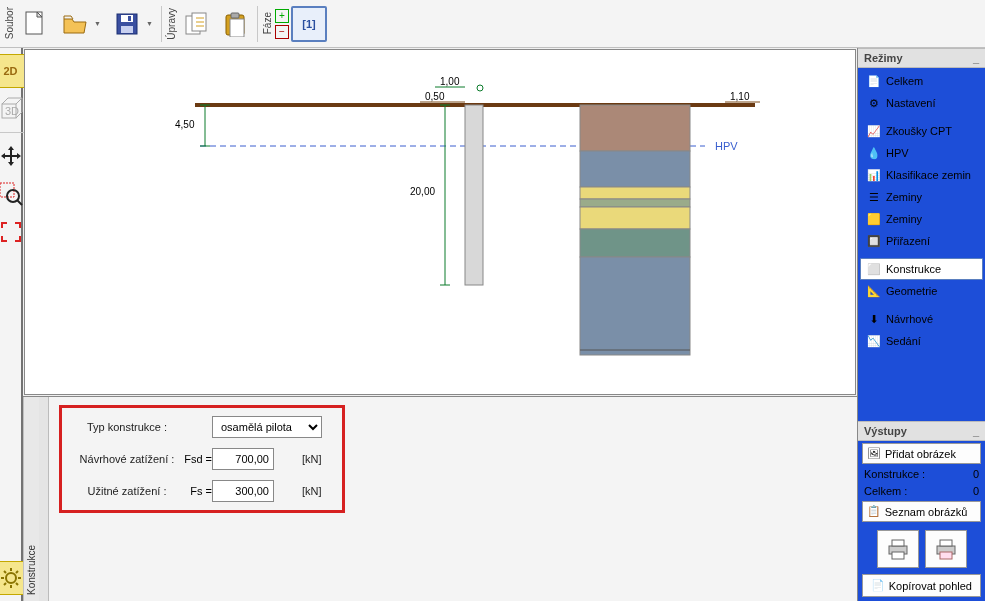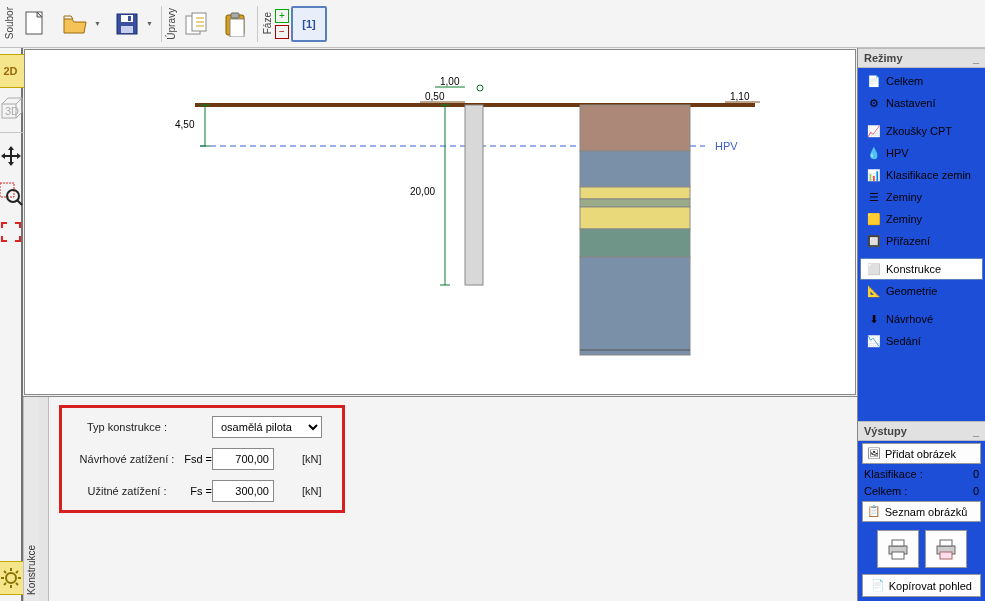--- a/index.html
+++ b/index.html
@@ -277,21 +277,21 @@
     <div class="panel-head">
         <span>Výstupy</span>
         <span class="collapse">_</span>
       </div>
     <div class="outputs">
       <div class="btn">
           <span>🖼</span>
           <span>Přidat obrázek</span>
         </div>
       <div class="row">
-          <span>Klasifikace :</span>
+          <span>Konstrukce :</span>
           <span>0</span>
         </div>
       <div class="row">
           <span>Celkem :</span>
           <span>0</span>
         </div>
       <div class="btn">
           <span>📋</span>
           <span>Seznam obrázků</span>
         </div>

